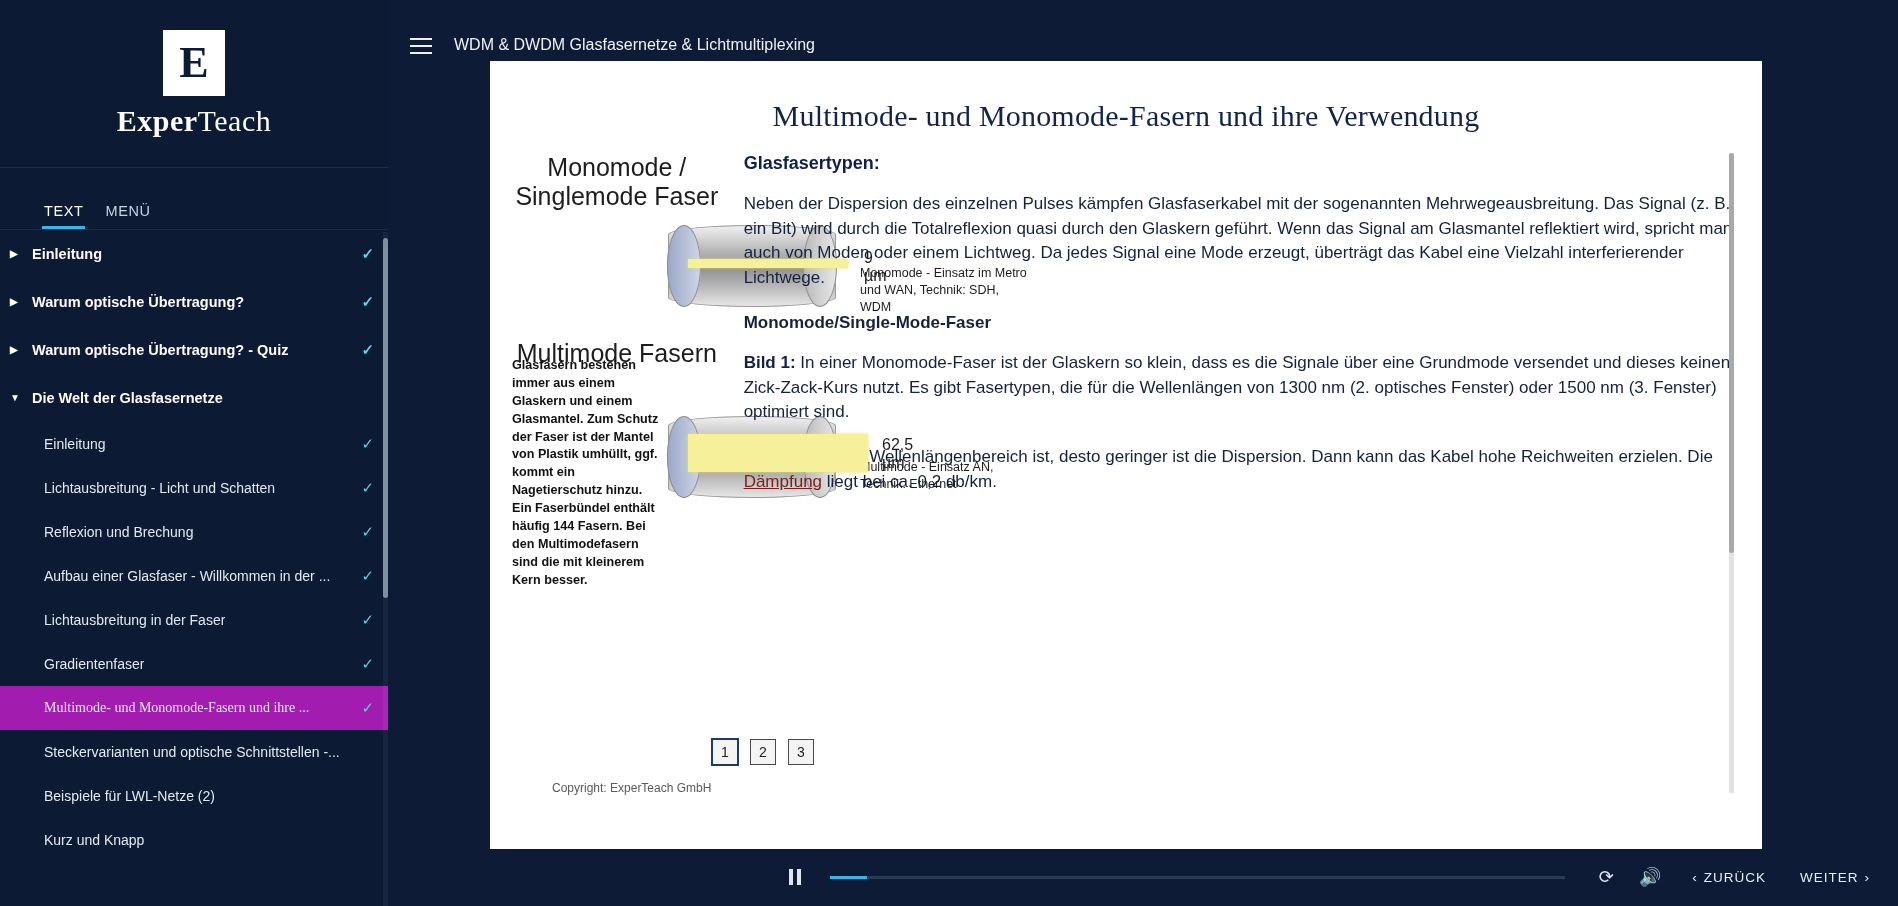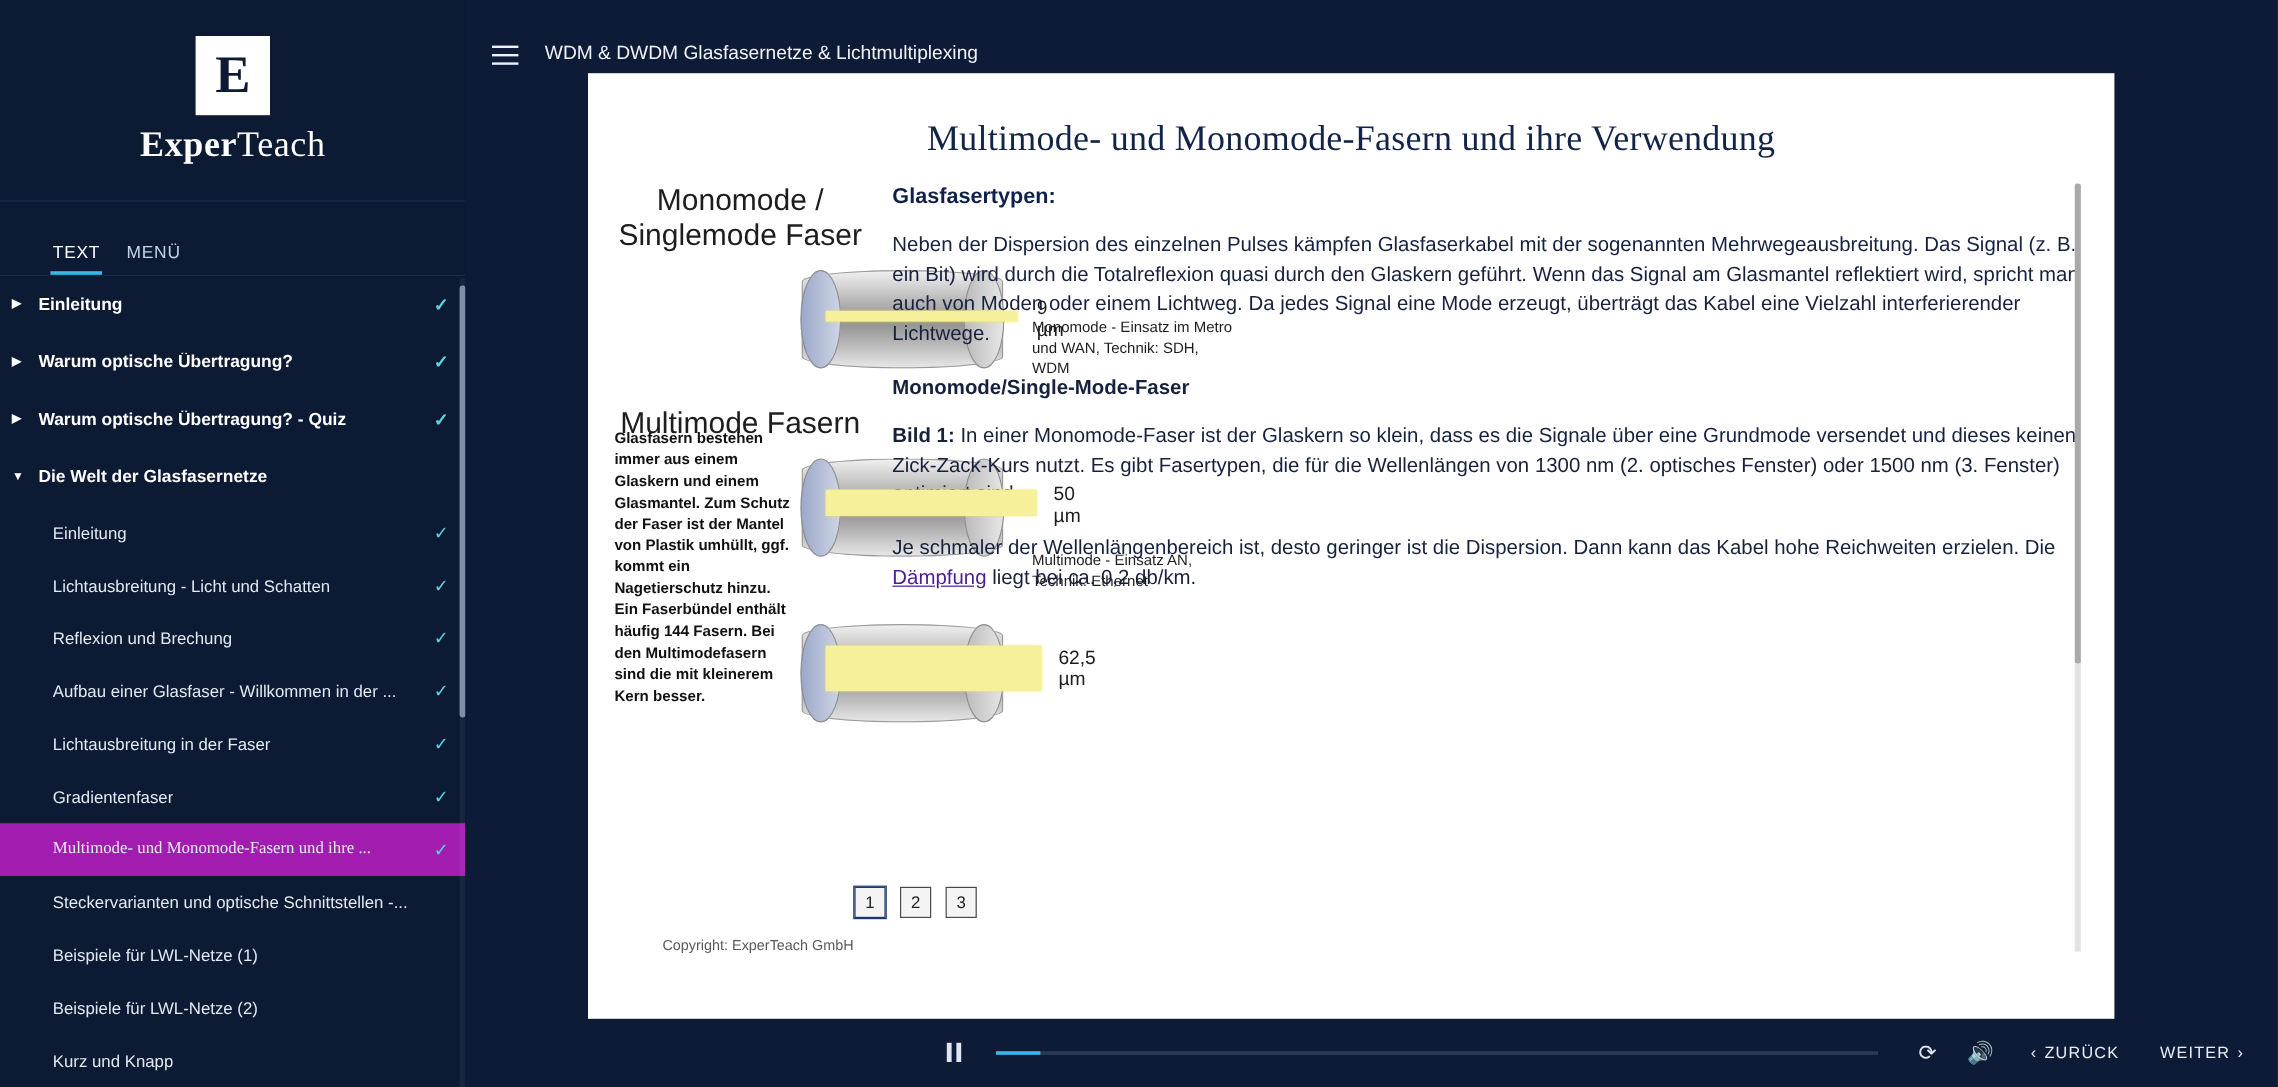--- a/index.html
+++ b/index.html
@@ -298,21 +298,21 @@
     font-weight: bold;
   }
   .right-col p {
     font-size: 17px;
     line-height: 1.45;
     color: #16213d;
     margin: 0 0 20px 0;
   }
   .right-col p.b { font-weight: bold; margin-bottom: 16px; }
   .right-col .lead { font-weight: bold; }
-  .link { color: #4c1d95; }
+  .link { color: #7f1d1d; }
   .r-scroll-track {
     position: absolute;
     right: 2px; top: 6px;
     width: 5px; height: 640px;
     background: #e3e3e3;
   }
   .r-scroll-thumb {
     position: absolute;
     right: 2px; top: 6px;
     width: 5px; height: 400px;
@@ -427,23 +427,20 @@
       <div class="nav-sub">
         <span class="s-label">Gradientenfaser</span>
         <span class="check">✓</span>
       </div>
       <div class="nav-sub current">
         <span class="s-label">Multimode- und Monomode-Fasern und ihre ...</span>
         <span class="check">✓</span>
       </div>
       <div class="nav-sub">
         <span class="s-label">Steckervarianten und optische Schnittstellen -...</span>
-      </div>
-      <div class="nav-sub">
-        <span class="s-label">Beispiele für LWL-Netze (1)</span>
       </div>
       <div class="nav-sub">
         <span class="s-label">Beispiele für LWL-Netze (2)</span>
       </div>
       <div class="nav-sub">
         <span class="s-label">Kurz und Knapp</span>
       </div>
     </nav>
 
     <div class="scroll-track"></div>
@@ -475,25 +472,20 @@
             <div class="fiber-wrap">
               <div class="fiber"></div>
               <div class="core c9"></div>
               <div class="dim" style="left:352px; top:30px;">9 µm</div>
             </div>
 
             <div class="caption-s" style="left:348px; top:118px; width:170px;">Monomode - Einsatz im Metro und WAN, Technik: SDH, WDM</div>
 
             <div class="fig-h mm">Multimode Fasern</div>
 
-            <div class="fiber-wrap">
-              <div class="fiber"></div>
-              <div class="core c50"></div>
-              <div class="dim" style="left:366px; top:28px;">50 µm</div>
-            </div>
 
             <div class="caption-s" style="left:348px; top:312px; width:180px;">Multimode - Einsatz AN, Technik: Ethernet</div>
 
             <div class="fiber-wrap" style="margin-top:42px;">
               <div class="fiber"></div>
               <div class="core c62"></div>
               <div class="dim" style="left:370px; top:26px;">62,5 µm</div>
             </div>
 
             <div class="annot">Glasfasern bestehen immer aus einem Glaskern und einem Glasmantel. Zum Schutz der Faser ist der Mantel von Plastik umhüllt, ggf. kommt ein Nagetierschutz hinzu. Ein Faserbündel enthält häufig 144 Fasern. Bei den Multimodefasern sind die mit kleinerem Kern besser.</div>

